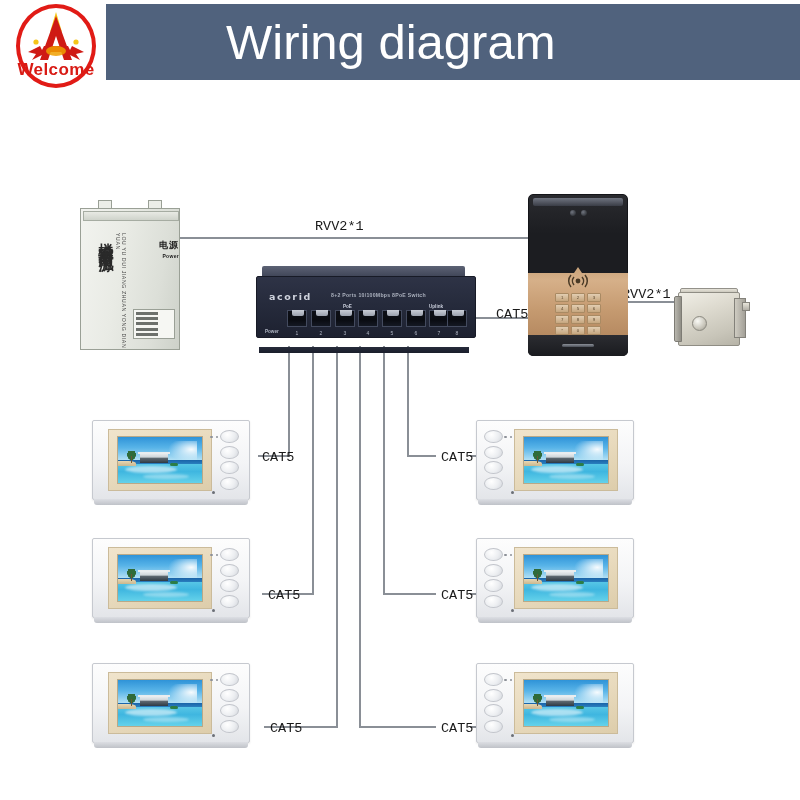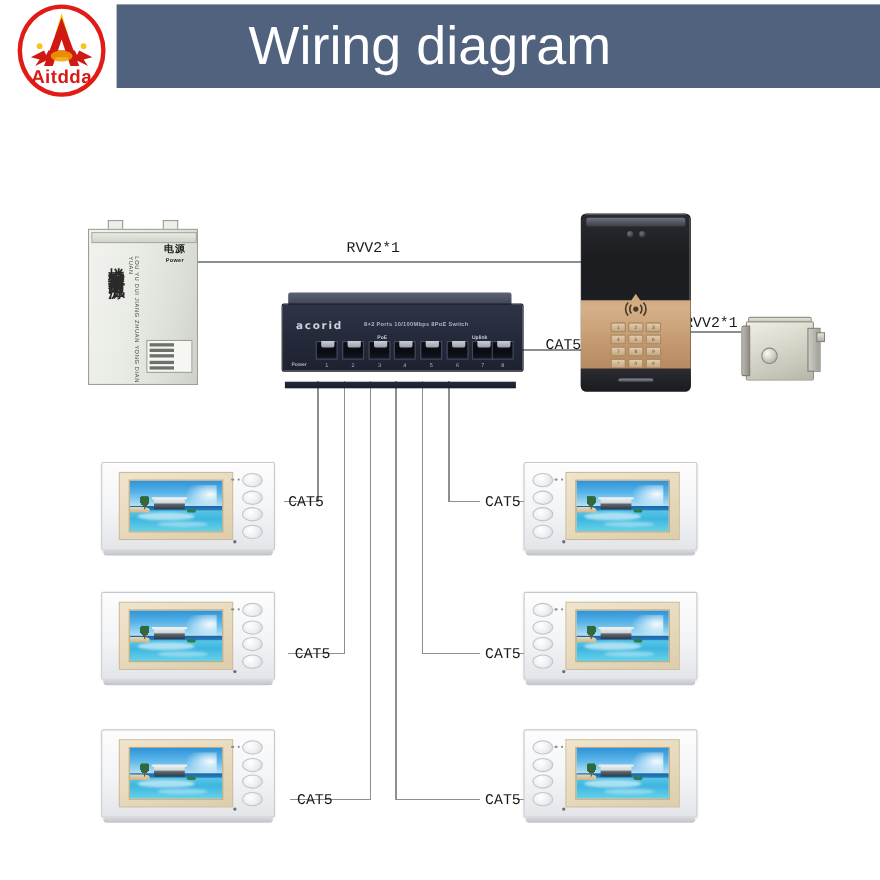--- a/index.html
+++ b/index.html
@@ -31,21 +31,21 @@
   .ps-top{position:absolute;left:2px;top:2px;width:96px;height:10px;
           background:linear-gradient(180deg,#e8eae4,#cfd3cb);border:1px solid #a6aca2;
           box-sizing:border-box;}
   .ps-tab{position:absolute;top:0px;width:14px;height:8px;border:1px solid #9aa096;
           border-bottom:none;background:#eceee8;box-sizing:border-box;}
   .ps-vtext{position:absolute;left:14px;top:22px;width:22px;height:118px;
             writing-mode:vertical-rl;color:#2a2a2a;font-size:15px;font-weight:bold;
             letter-spacing:2px;line-height:22px;font-family:"DejaVu Sans",sans-serif;}
   .ps-vpin{position:absolute;left:34px;top:24px;writing-mode:vertical-rl;
            color:#4a4a4a;font-size:5.2px;letter-spacing:.6px;}
-  .ps-power{position:absolute;left:58px;top:11px;width:40px;text-align:center;}
+  .ps-power{position:absolute;left:58px;top:30px;width:40px;text-align:right;}
   .ps-power b{display:block;color:#1a1a1a;font-size:9px;letter-spacing:1px;
               font-family:"DejaVu Sans",sans-serif;}
   .ps-power i{display:block;color:#1a1a1a;font-size:5px;font-style:normal;
               font-weight:bold;letter-spacing:.3px;margin-top:1px;}
   .ps-sticker{position:absolute;left:52px;top:100px;width:42px;height:30px;
               background:#f6f7f3;border:1px solid #9aa096;box-sizing:border-box;
               padding:2px 2px;overflow:hidden;}
   .ps-sticker span{display:block;height:3px;margin-bottom:2.2px;
                    background:linear-gradient(90deg,#6d716c 0 62%,transparent 62%);}
 
@@ -200,21 +200,21 @@
   <svg class="logo-a" viewBox="0 0 92 88">
     <path d="M46 10 L40 30 L46 26 L52 30 Z" fill="#f5c518"></path>
     <path d="M46 14 L30 58 L38 58 L46 34 L54 58 L62 58 Z" fill="#cf1a14"></path>
     <path d="M34 44 L58 44 L61 50 L31 50 Z" fill="#cf1a14"></path>
     <path d="M30 44 L18 50 L26 52 L22 58 L34 52 Z" fill="#cf1a14"></path>
     <path d="M62 44 L74 50 L66 52 L70 58 L58 52 Z" fill="#cf1a14"></path>
     <ellipse cx="46" cy="49" rx="10" ry="5" fill="#f0a000" opacity="0.85"></ellipse>
     <circle cx="26" cy="40" r="2.6" fill="#f5c518"></circle>
     <circle cx="66" cy="40" r="2.6" fill="#f5c518"></circle>
   </svg>
-  <div id="logo-word">Aitdda</div>
+  <div id="logo-word">Welcome</div>
 </div>
 
 <svg id="wire-layer">
   <g stroke="#8a8f96" stroke-width="1.3" fill="none" shape-rendering="crispEdges">
 
     <path d="M180 238 L536 238"></path>
 
     <path d="M470 318 L536 318"></path>
 
     <path d="M628 302 L674 302"></path>

